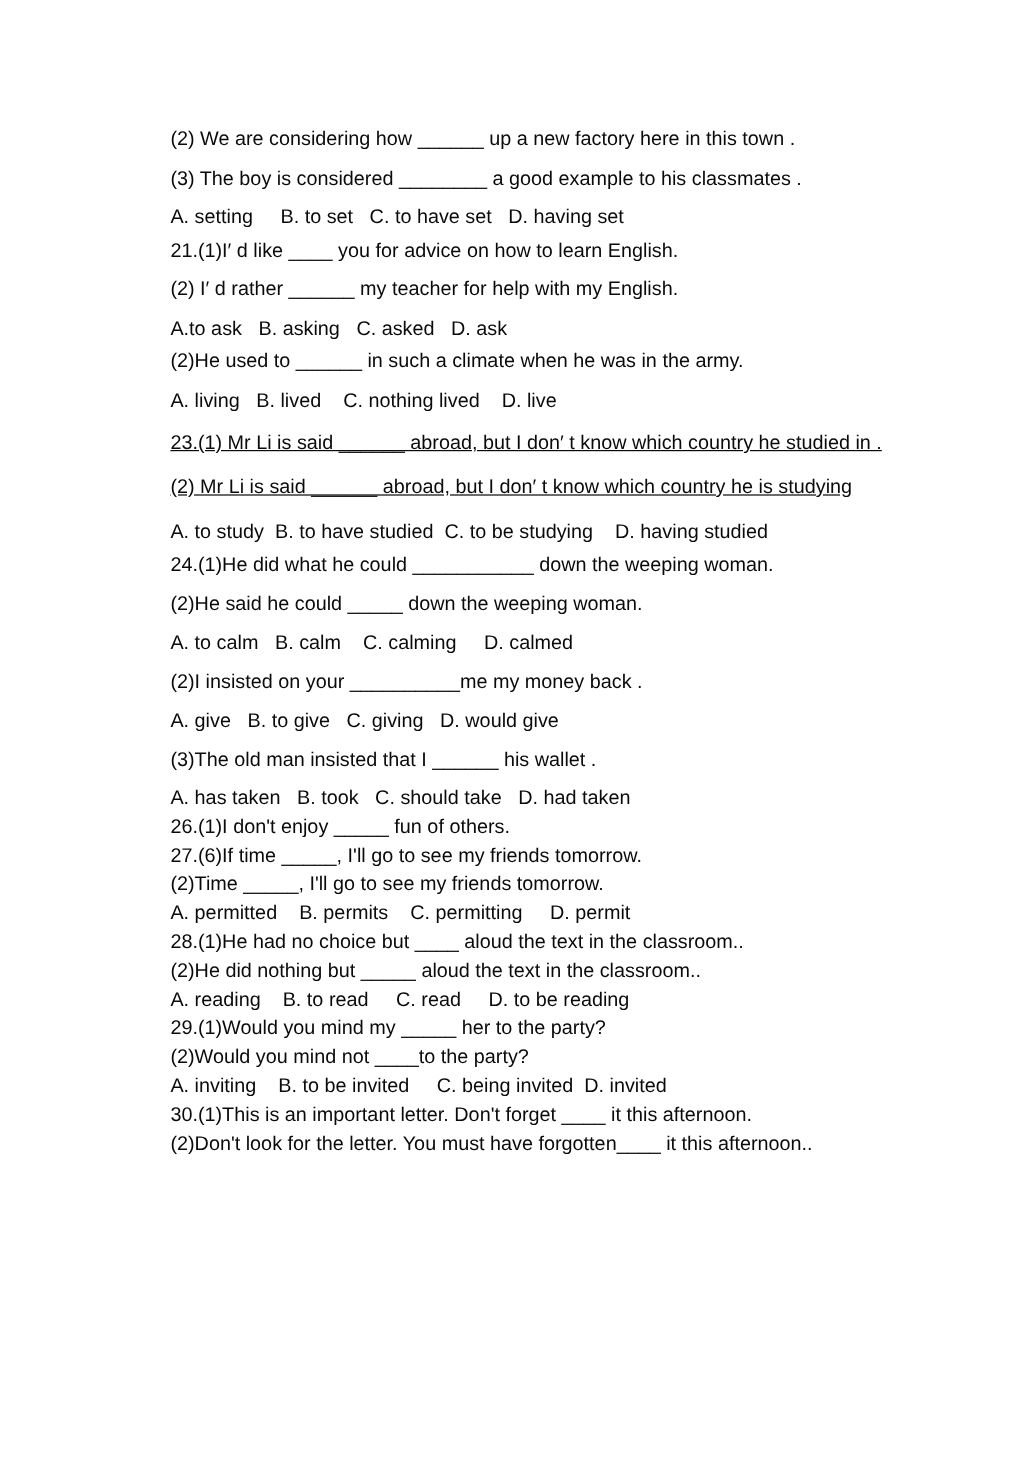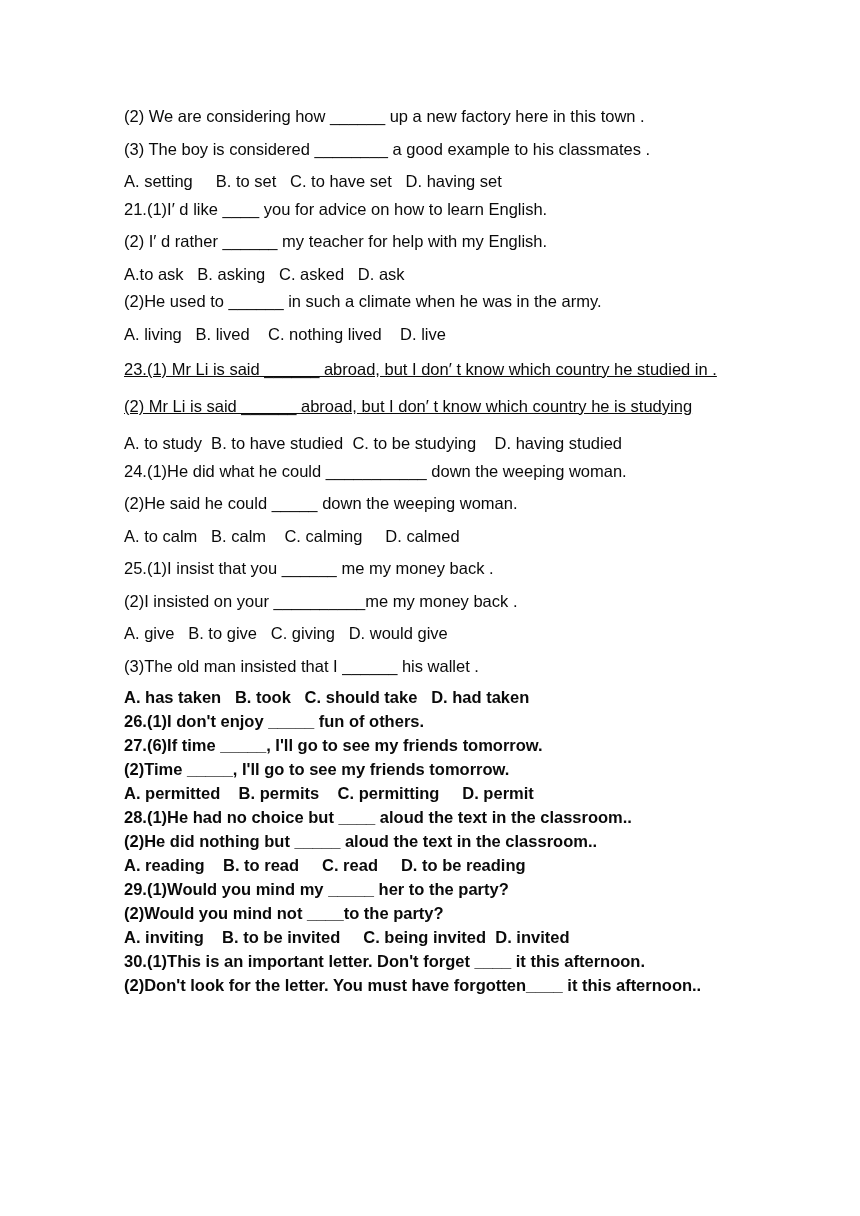--- a/index.html
+++ b/index.html
@@ -12,20 +12,21 @@
     font-family: "Liberation Sans", "DejaVu Sans", sans-serif;
     color: #0a0a0a;
   }
   .page {
     position: relative;
     width: 833px;
     height: 1216px;
     background: #ffffff;
     overflow: hidden;
     box-sizing: border-box;
+    margin-left: 18px;
   }
   .content {
     position: absolute;
     left: 124px;
     top: 108px;
     width: 612px;
   }
   
   .ln {
     font-size: 16.5px;
@@ -50,21 +51,20 @@
     margin: 0 0 4px 0;
     text-decoration: underline;
   }
   .just-tail {
     margin-bottom: 12px;
   }
   
   .tight {
     margin: 0;
     line-height: 24px;
-    font-weight: bold;
   }
 </style>
 </head>
 <body>
 
 <div class="page">
   <div class="content">
 
     <p class="ln loose-q">(2) We are considering how ______ up a new factory here in this town .</p>
     <p class="ln loose-q">(3) The boy is considered ________ a good example to his classmates .</p>
@@ -78,21 +78,20 @@
     <p class="ln loose-o">A. living   B. lived    C. nothing lived    D. live</p>
 
     <p class="ln just">23.(1) Mr Li is said ______ abroad, but I don′ t know which country he studied in .</p>
     <p class="ln just just-tail">(2) Mr Li is said ______ abroad, but I don′ t know which country he is studying</p>
     <p class="ln loose-o">A. to study  B. to have studied  C. to be studying    D. having studied</p>
 
     <p class="ln loose-q">24.(1)He did what he could ___________ down the weeping woman.</p>
     <p class="ln loose-q">(2)He said he could _____ down the weeping woman.</p>
     <p class="ln loose-q">A. to calm   B. calm    C. calming     D. calmed</p>
 
-    <p class="ln loose-q">25.(1)I insist that you ______ me my money back .</p>
     <p class="ln loose-q">(2)I insisted on your __________me my money back .</p>
     <p class="ln loose-q">A. give   B. to give   C. giving   D. would give</p>
     <p class="ln loose-o">(3)The old man insisted that I ______ his wallet .</p>
     <p class="ln tight">A. has taken   B. took   C. should take   D. had taken</p>
 
     <p class="ln tight">26.(1)I don't enjoy _____ fun of others.</p>
 
     <p class="ln tight">27.(6)If time _____, I'll go to see my friends tomorrow.</p>
     <p class="ln tight">(2)Time _____, I'll go to see my friends tomorrow.</p>
     <p class="ln tight">A. permitted    B. permits    C. permitting     D. permit</p>

